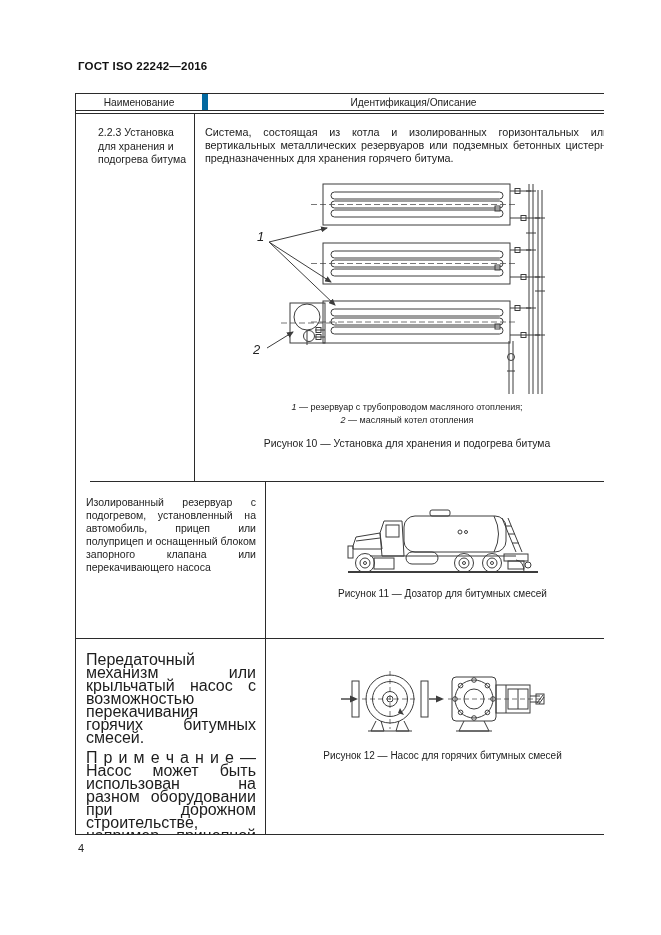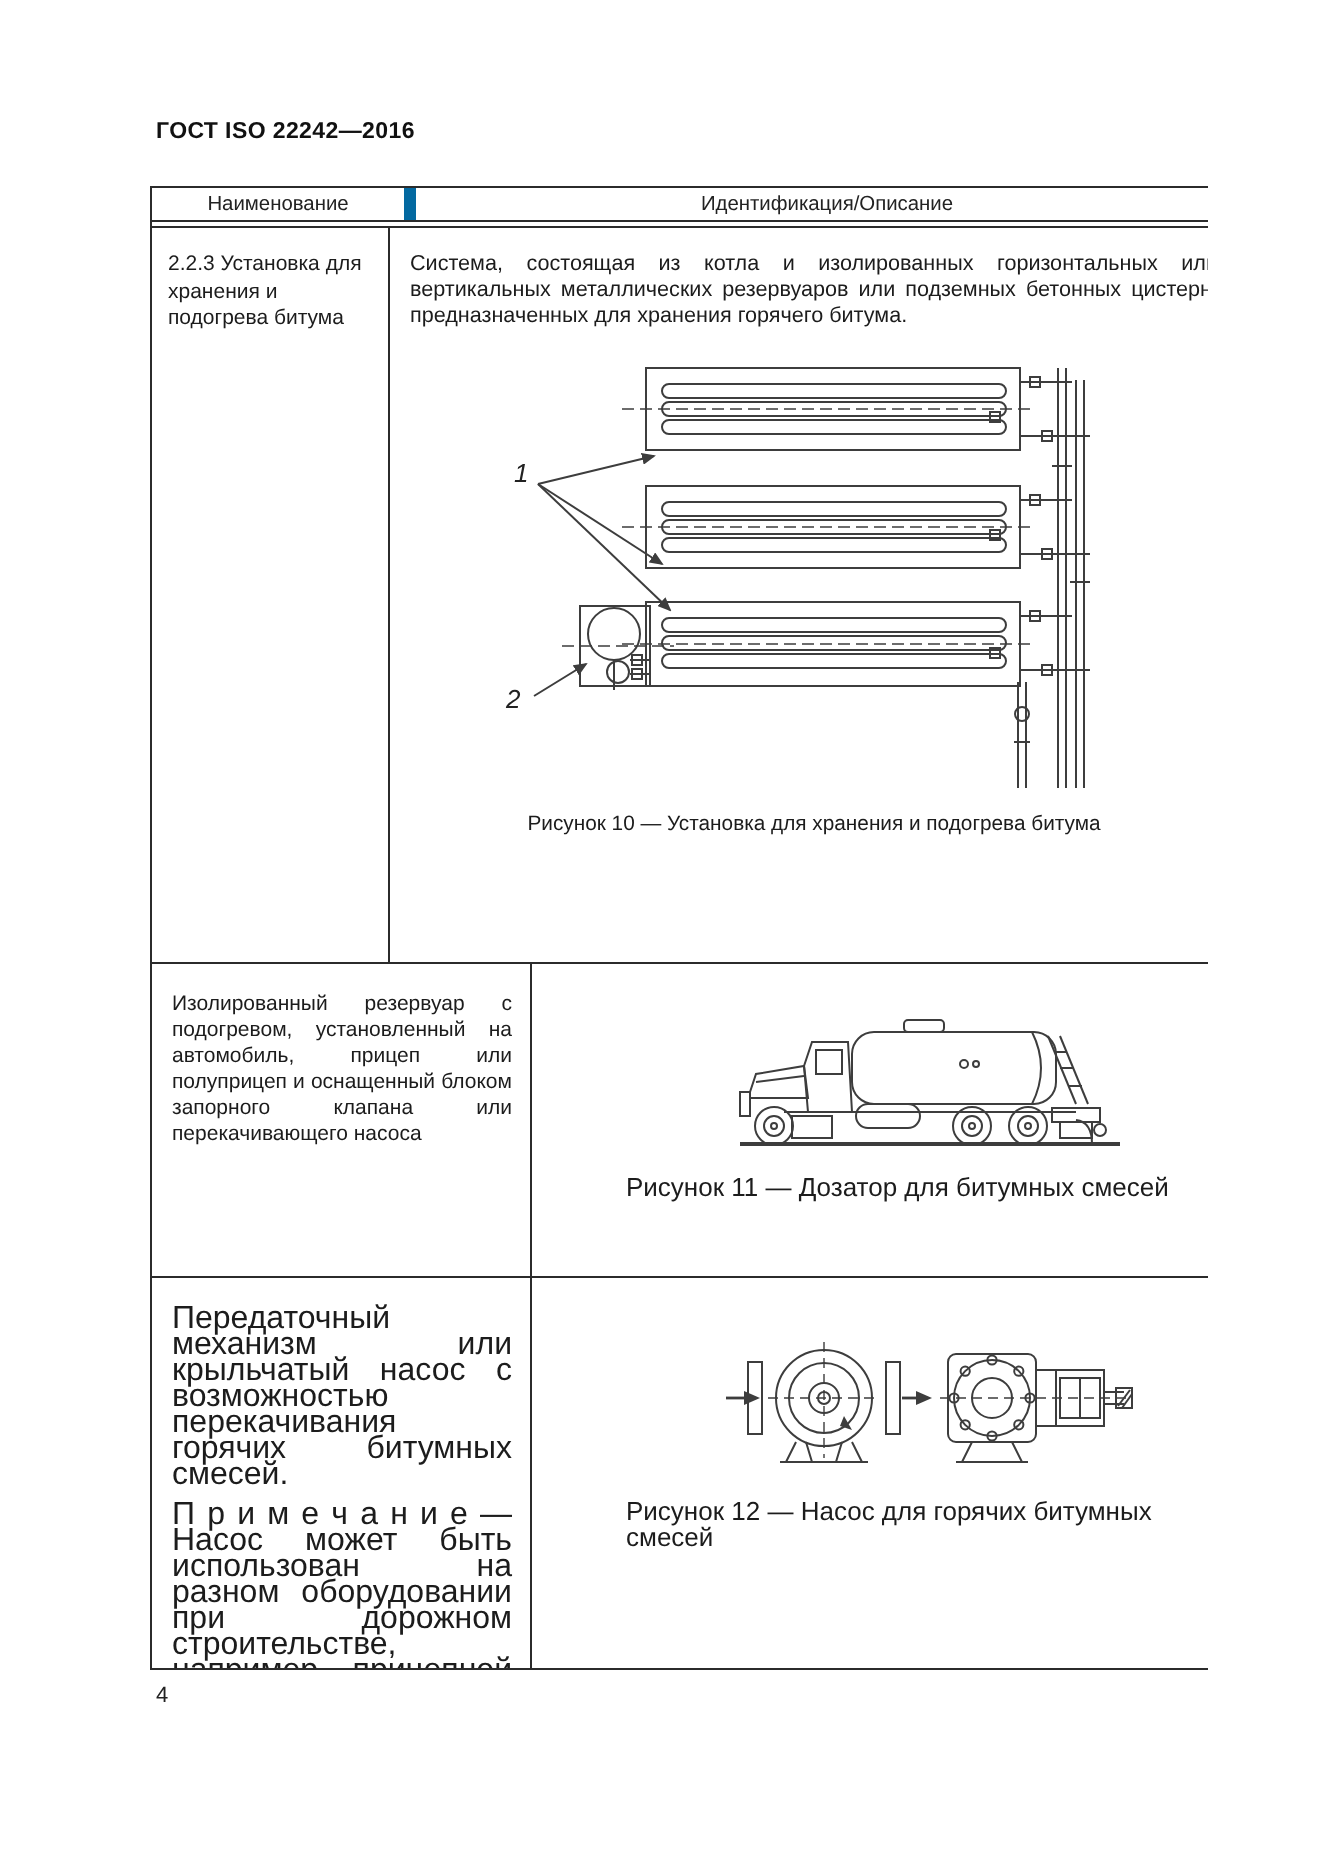--- a/index.html
+++ b/index.html
@@ -15,40 +15,40 @@
   .gtable {
     position:absolute; left:75px; top:93px; width:545px; height:742px;
     border:1.5px solid #2b2b2b; display:flex; flex-direction:column;
   }
   .thead { display:flex; height:20px; border-bottom:4px double #2b2b2b; flex:0 0 auto; }
   .th { font-size:10.2px; color:#222; display:flex; align-items:center; justify-content:center; }
   .th-name { width:132px; border-right:6px solid #0369a1; }
   .th-desc { flex:1; }
   .trow { display:flex; border-bottom:1px solid #2b2b2b; overflow:hidden; }
   .trow.last { border-bottom:none; flex:1; }
-  .row1 { height:368px; flex:0 0 auto; }
+  .row1 { height:368px; flex:0 0 auto;margin-left:14px; }
   .row2 { height:157px; flex:0 0 auto; }
   .name-cell {
     width:132px; border-right:1px solid #2b2b2b; padding:12px 4px 0 8px;
     font-size:10.5px; line-height:13.5px; color:#1c1c1c;
   }
   .desc-cell { flex:1; padding:12px 10px 0 10px; }
-  .split-cell { flex:1; display:flex; padding:0;gap:44px; }
+  .split-cell { flex:1; display:flex; padding:0; }
   .text-sub {
     width:190px; border-right:1px solid #2b2b2b; padding:14px 9px 0 10px;
     font-size:10.5px; line-height:13px; text-align:justify;
   }
   .fig-sub { flex:1; padding-top:12px; text-align:center; }
   .para { font-size:10.8px; line-height:13px; text-align:justify; color:#1c1c1c; }
   .note-para { margin-top:7px; }
   .fig10-wrap { margin:16px 0 0 42px; width:362px; }
   .legend { margin-top:5px; font-size:9px; line-height:13px; text-align:center; color:#222; }
   .legend i { font-style:italic; }
   .fig-caption { margin-top:11px; font-size:10.4px; text-align:center; color:#1c1c1c; }
-  .fig-caption-sub { margin-top:7px; font-size:13px; line-height:13px; text-align:left; padding:0 3px; }
+  .fig-caption-sub { margin-top:7px; font-size:10px; line-height:13px; text-align:center; padding:0 3px; }
   .page-number { position:absolute; left:78px; top:842px; font-size:11px; color:#222; }
   svg { display:block; }
   svg text { font-family:"Liberation Sans", sans-serif; }
   .draw { stroke:#3d3d3d; fill:none; stroke-width:1; }
 </style>
 </head>
 <body>
 
 <div class="page">
 
@@ -141,20 +141,24 @@
               <line class="draw" x1="22" y1="61" x2="80" y2="47" marker-end="url(#arr)"></line>
               <line class="draw" x1="22" y1="61" x2="84" y2="101" marker-end="url(#arr)"></line>
               <line class="draw" x1="22" y1="61" x2="88" y2="124" marker-end="url(#arr)"></line>
               <line class="draw" x1="20" y1="167" x2="46" y2="151" marker-end="url(#arr)"></line>
               <text x="10" y="60" font-size="13" font-style="italic" fill="#222">1</text>
               <text x="6" y="173" font-size="13" font-style="italic" fill="#222">2</text>
             </g>
           </svg>
         </div>
 
+        <div class="legend">
+          <div><i>1</i><span> — резервуар с трубопроводом масляного отопления;</span></div>
+          <div><i>2</i><span> — масляный котел отопления</span></div>
+        </div>
         <div class="fig-caption">Рисунок 10 — Установка для хранения и подогрева битума</div>
       </div>
     </div>
 
     <div class="trow row2">
       <div class="split-cell">
         <div class="text-sub">Изолированный резервуар с подогревом, установленный на автомобиль, прицеп или полуприцеп и оснащенный блоком запорного клапана или перекачивающего насоса</div>
         <div class="fig-sub">
           <svg width="198" height="84" viewBox="0 0 198 84" style="margin:2px auto 0 auto">
             <g class="draw">

